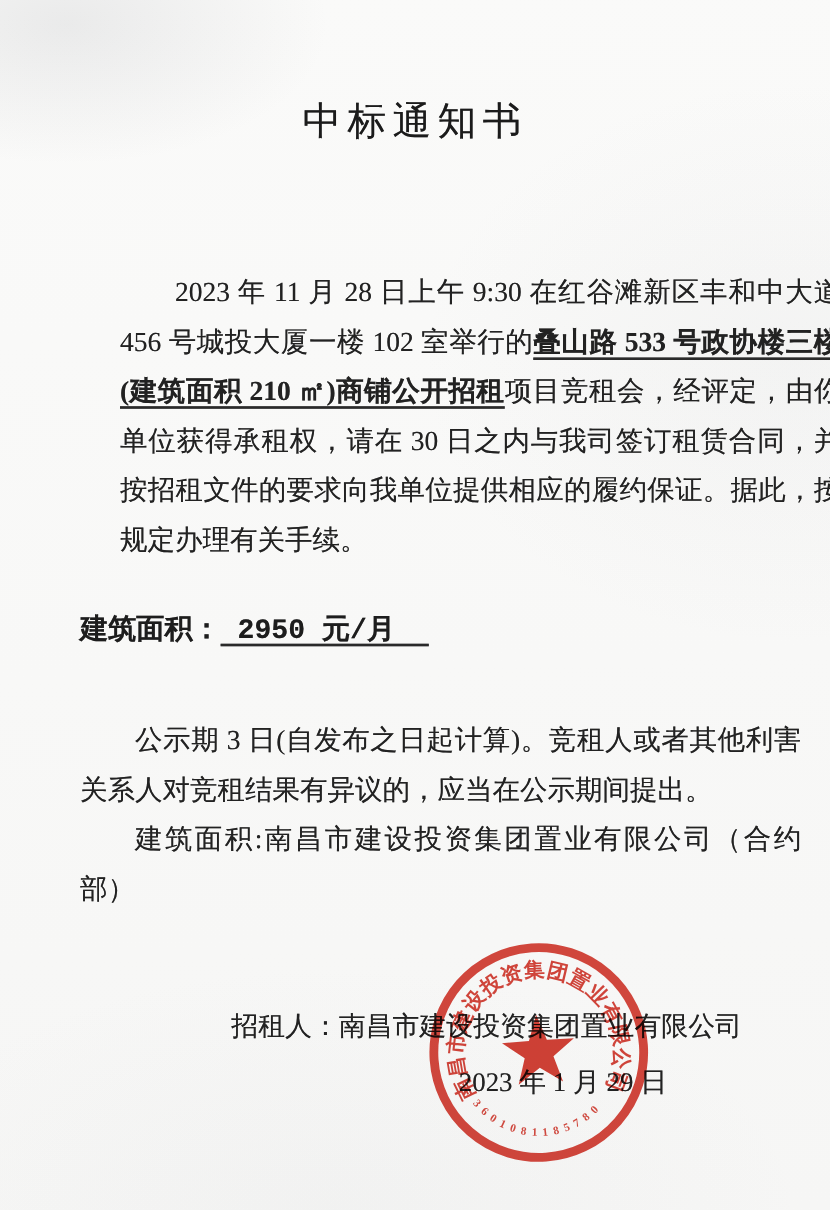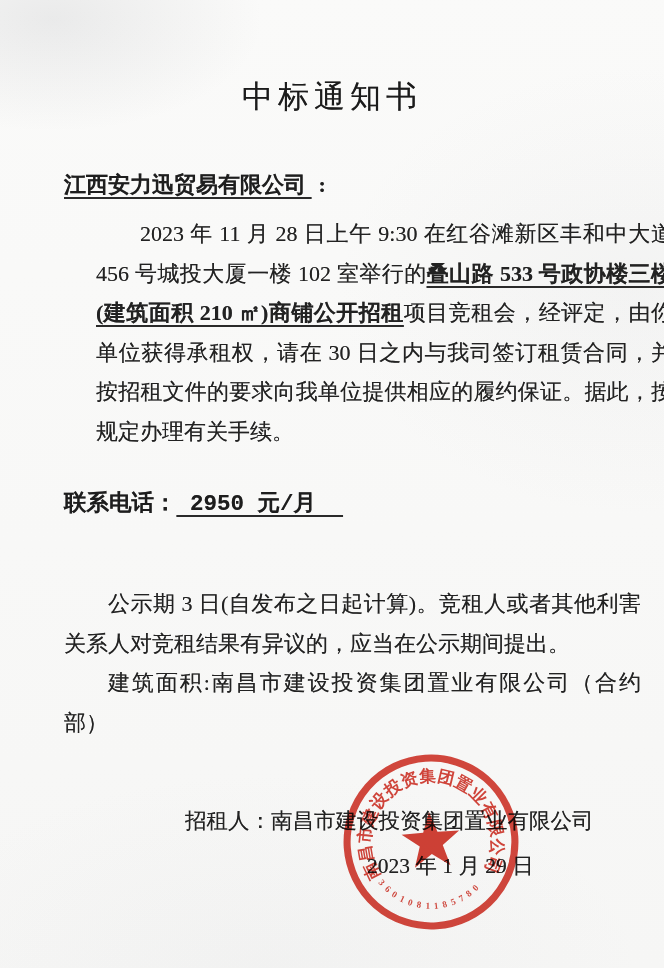--- a/index.html
+++ b/index.html
@@ -57,21 +57,21 @@
   .para-1 { top: 214px; text-indent: 44px; margin-left: 32px; }
   .bold-u { font-weight: 700; }
   .result-line {
     position: absolute;
     top: 487px; left: 64px;
     font-size: 22.5px;
     font-weight: 700;
     color: #1d1d1d;
   }
   .result-line .val { white-space: pre; font-family: Liberation Mono, monospace; }
-  .para-2-block { top: 584px; }
+  .para-2-block { top: 572px; }
   .para-2-block p { text-indent: 44px; margin: 0; }
   .lessor-line {
     position: absolute;
     top: 806px; left: 185px;
     font-size: 21.5px;
     color: #222;
     white-space: nowrap;
   }
   .date-line {
     position: absolute;
@@ -92,25 +92,24 @@
     font-family: "Liberation Serif", "DejaVu Serif", serif;
   }
 </style>
 </head>
 <body>
 
 <div class="page">
 
   <div class="doc-title txt">中标通知书</div>
 
-  <div class="addressee txt"><span class="u">江西安力迅贸易有限公司&nbsp;</span><span class="colon">:</span></div>
 
   <div class="body-para para-1 txt"><span>2023 年 11 月 28 日上午 9:30 在红谷滩新区丰和中大道 456 号城投大厦一楼 102 室举行的</span><span class="bold-u u">叠山路 533 号政协楼三楼(建筑面积 210 ㎡)商铺公开招租</span><span>项目竞租会，经评定，由你单位获得承租权，请在 30 日之内与我司签订租赁合同，并按招租文件的要求向我单位提供相应的履约保证。据此，按规定办理有关手续。</span></div>
 
-  <div class="result-line txt"><span>联系电话：</span><span class="u val">&nbsp;2950 元/月&nbsp;&nbsp;</span></div>
+  <div class="result-line txt"><span>建筑面积：</span><span class="u val">&nbsp;2950 元/月&nbsp;&nbsp;</span></div>
 
   <div class="body-para para-2-block txt">
     <p>公示期 3 日(自发布之日起计算)。竞租人或者其他利害关系人对竞租结果有异议的，应当在公示期间提出。</p>
     <p>建筑面积:南昌市建设投资集团置业有限公司（合约部）</p>
   </div>
 
   <div class="lessor-line txt"><span>招租人：</span><span>南昌市建设投资集团置业有限公司</span></div>
 
   <div class="date-line txt">2023 年 1 月 29 日</div>
 

